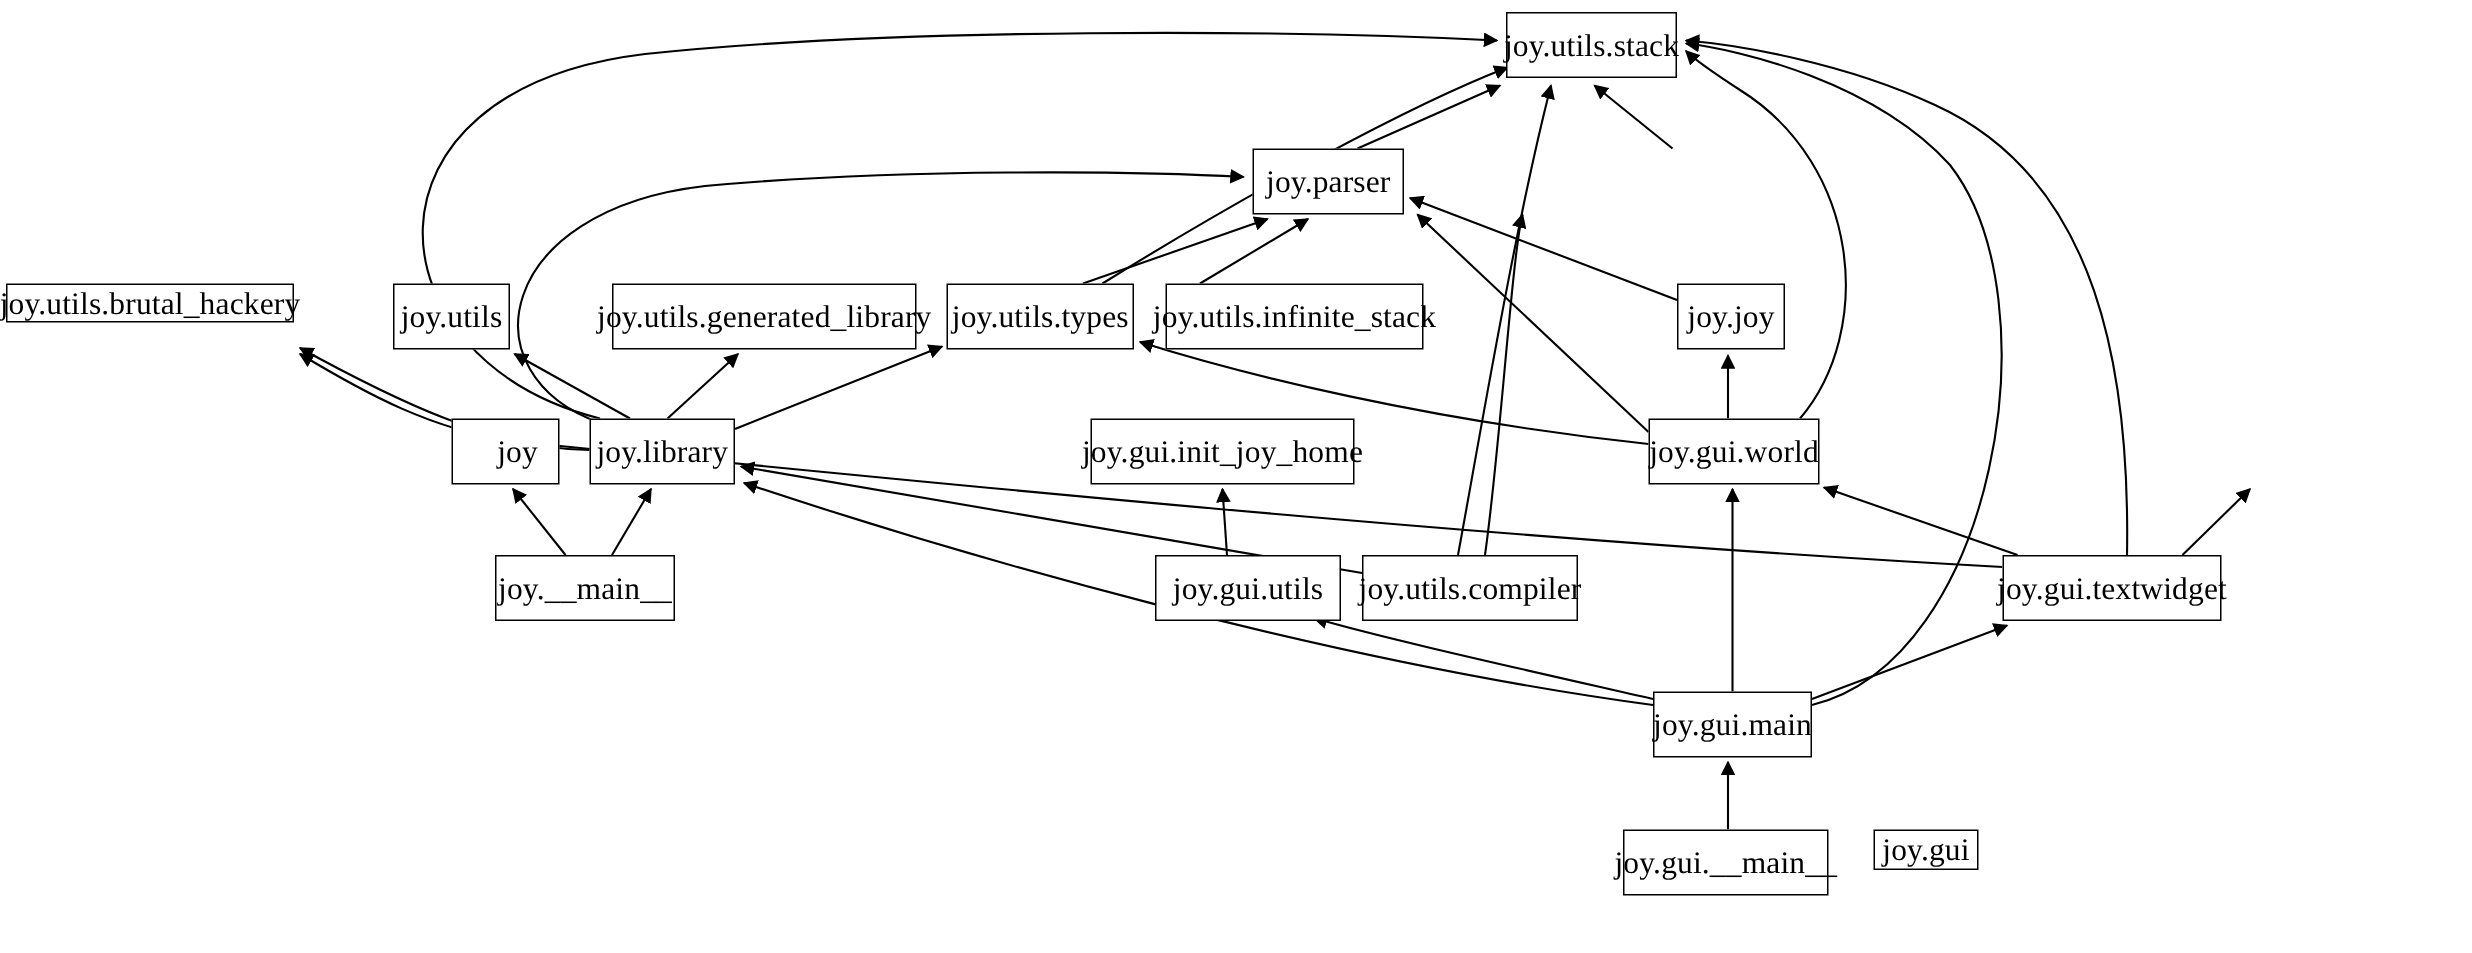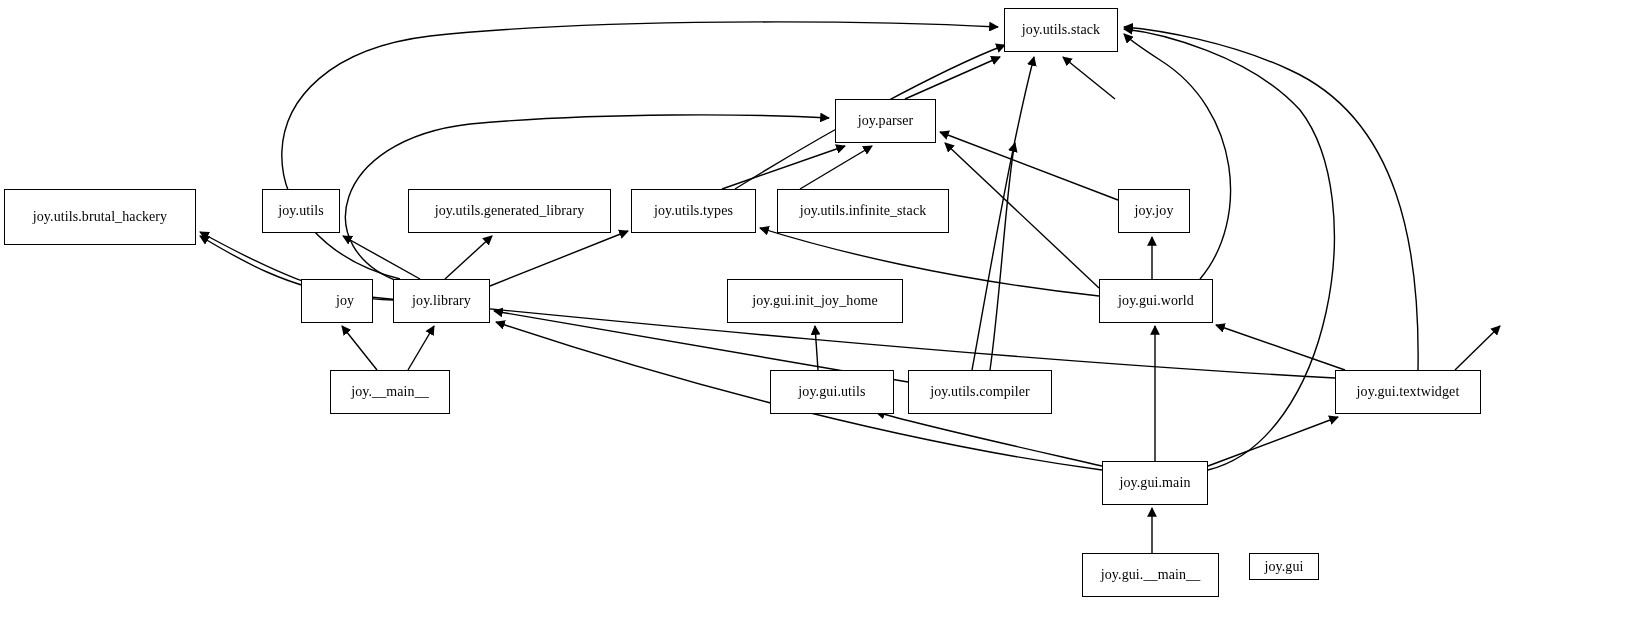--- a/index.html
+++ b/index.html
@@ -28,21 +28,21 @@
   .node {
     position: absolute;
     box-sizing: border-box;
     border: 1px solid #000000;
     background: #ffffff;
     display: flex;
     align-items: center;
     justify-content: center;
     white-space: nowrap;
     color: #000000;
-    font-size: 14px;
+    font-size: 21px;
     line-height: 1;
     letter-spacing: 0.1px;
   }
   .node-label {
     display: block;
     padding: 0 2px;
   }
 </style>
 </head>
 <body>
@@ -125,21 +125,21 @@
 
   <div class="node" style="left:1004px; top:8px; width:114px; height:44px;">
     <span class="node-label">joy.utils.stack</span>
   </div>
 
   <div class="node" style="left:835px; top:99px; width:101px; height:44px;">
     <span class="node-label">joy.parser</span>
   </div>
 
 
-  <div class="node" style="left:4px; top:189px; width:192px; height:56px;">
+  <div class="node" style="left:4px; top:189px; width:192px; height:26px;">
     <span class="node-label">joy.utils.brutal_hackery</span>
   </div>
 
   <div class="node" style="left:262px; top:189px; width:78px; height:44px;">
     <span class="node-label">joy.utils</span>
   </div>
 
   <div class="node" style="left:408px; top:189px; width:203px; height:44px;">
     <span class="node-label">joy.utils.generated_library</span>
   </div>

